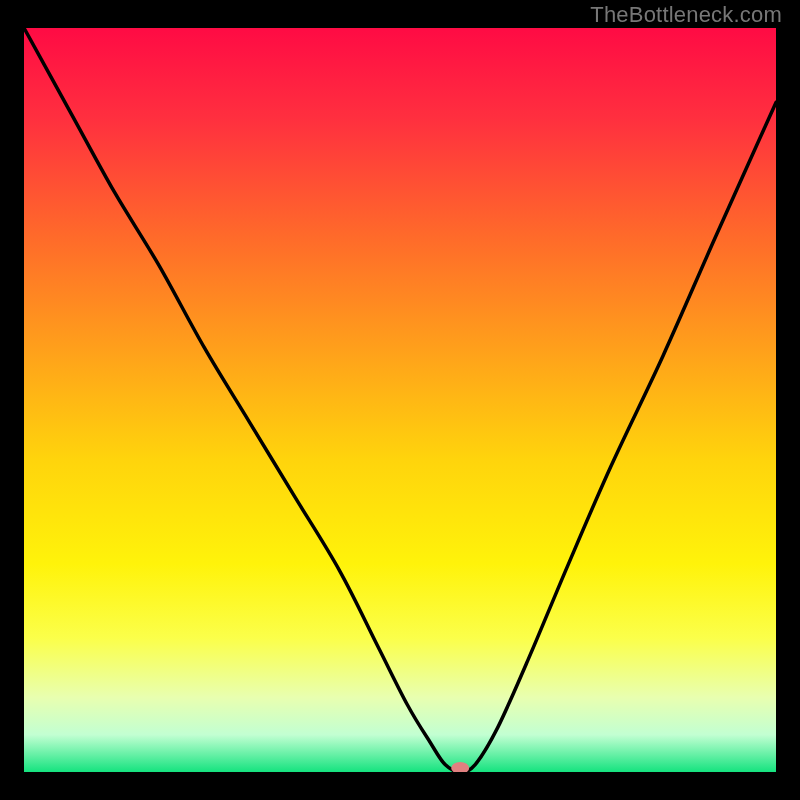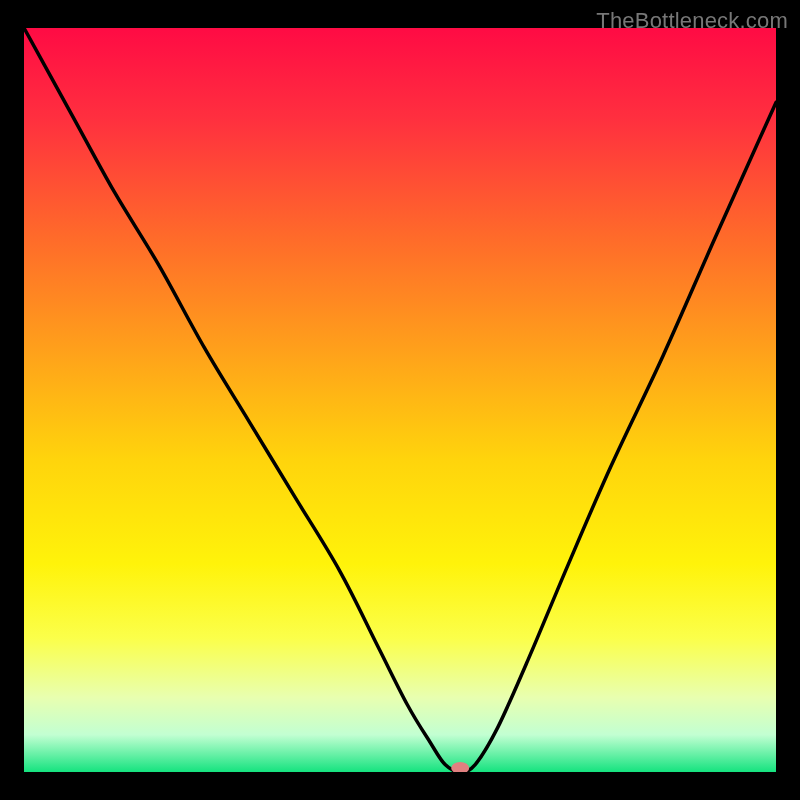--- a/index.html
+++ b/index.html
@@ -13,27 +13,26 @@
   }
   .outer {
     position: relative;
     width: 800px;
     height: 800px;
     background: #000;
   }
   .watermark {
     position: absolute;
     top: 2px;
-    right: 12px;
+    right: 18px;
     color: #777;
     font-size: 22px;
     font-weight: 500;
     letter-spacing: 0.2px;
     z-index: 10;
-    margin-top: 6px;
   }
   .plot {
     position: absolute;
     left: 24px;
     top: 28px;
     width: 752px;
     height: 744px;
   }
   .plot svg {
     display: block;

